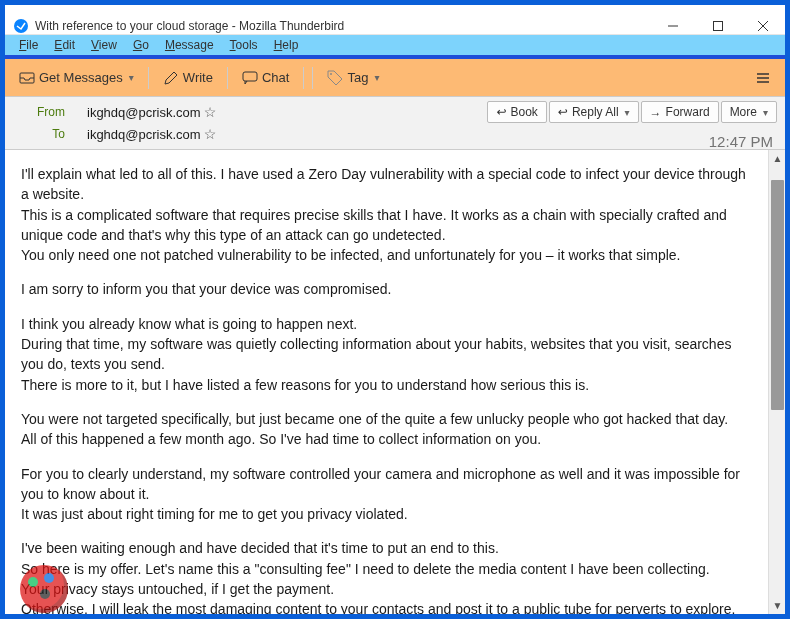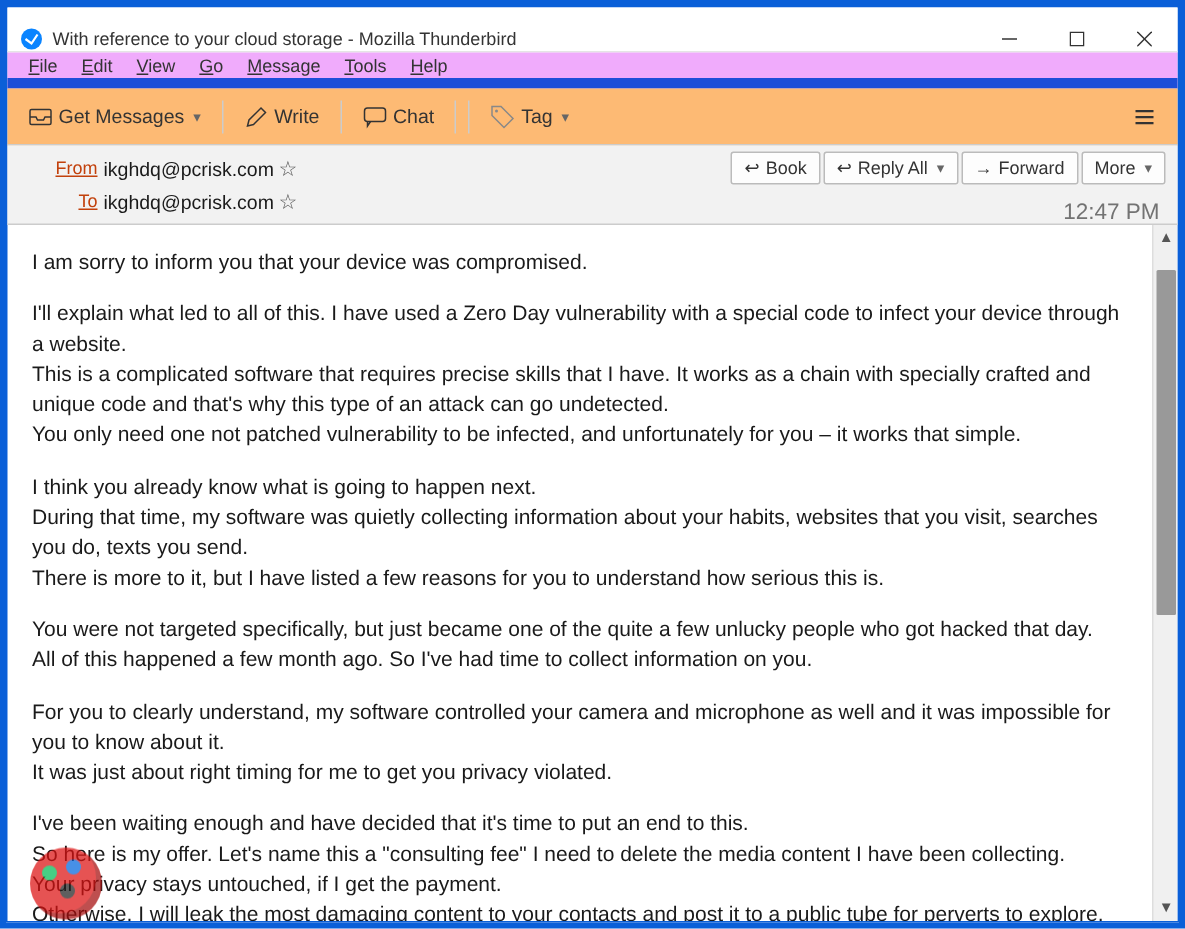--- a/index.html
+++ b/index.html
@@ -3,32 +3,32 @@
 <meta charset="utf-8">
 <style>
 * { margin: 0; padding: 0; box-sizing: border-box; font-family: "Segoe UI", Tahoma, sans-serif; }
 body { background: #0a5fd8; width: 790px; height: 619px; overflow: hidden; position: relative; }
 .window { position: absolute; top: 4px; left: 4px; width: 782px; height: 611px; background: #fff; border: 1px solid #0a5fd8; display: flex; flex-direction: column; }
 .titlebar { height: 30px; background: #fff; display: flex; align-items: center; padding: 12px 0 0 8px; border-bottom: 1px solid #e5e5e5; }
 .titlebar .icon { width: 16px; height: 16px; margin-right: 6px; }
 .titlebar .title { font-size: 12px; color: #333; flex: 1; }
 .winctrl { display: flex; }
 .winctrl div { width: 45px; height: 29px; display: flex; align-items: center; justify-content: center; color: #333; }
-.menubar { height: 24px; background: #f0abfc; display: flex; align-items: center; padding: 0 6px; border-bottom: 7px solid #1d4ed8; }
+.menubar { height: 24px; background: #7dd3fc; display: flex; align-items: center; padding: 0 6px; border-bottom: 4px solid #1d4ed8; }
 .menubar span { font-size: 12px; color: #333; padding: 2px 8px; cursor: default; }
 .menubar span u { text-decoration: underline; }
 .toolbar { height: 38px; background: #fdba74; display: flex; align-items: center; padding: 0 6px; border-bottom: 1px solid #ccc; gap: 4px; }
 .tbtn { display: flex; align-items: center; padding: 4px 8px; font-size: 13px; color: #333; border-radius: 2px; gap: 4px; }
 .tbtn svg { width: 16px; height: 16px; }
 .sep { width: 1px; height: 22px; background: #ccc; margin: 0 2px; }
 .dd { font-size: 10px; color: #666; margin-left: 2px; }
 .spacer { flex: 1; }
 .header { background: #f2f2f2; border-bottom: 1px solid #ccc; padding: 4px 0; position: relative; }
 .hrow { display: flex; align-items: center; padding: 3px 10px; font-size: 13px; }
-.hlabel { width: 50px; text-align: right; color: #c2410c; font-size: 12px; margin-right: 4px; text-decoration: underline; }
+.hlabel { width: 50px; text-align: right; color: #4d7c0f; font-size: 12px; margin-right: 22px; }
 .hval { color: #1a1a1a; }
 .hval.subj { font-weight: 600; }
 .star { color: #555; margin-left: 3px; font-size: 14px; }
 .actions { position: absolute; right: 8px; top: 4px; display: flex; gap: 2px; }
 .abtn { background: #fdfdfd; border: 1px solid #bbb; padding: 3px 8px; font-size: 12px; color: #333; display: flex; align-items: center; gap: 4px; border-radius: 2px; }
 .time { position: absolute; right: 12px; top: 36px; font-size: 15px; color: #737373; margin-left: 36px; }
 .body-wrap { flex: 1; display: flex; overflow: hidden; }
 .msgbody { flex: 1; padding: 14px 16px; font-size: 14px; color: #1a1a1a; line-height: 1.45; overflow-y: auto; }
 .msgbody p { margin-bottom: 14px; }
 .scrollbar { width: 17px; background: #f0f0f0; border-left: 1px solid #ddd; position: relative; }
@@ -157,24 +157,24 @@
     <div class="time">12:47 PM</div>
     <div class="hrow">
       <span class="hlabel">To</span>
       <span class="hval">ikghdq@pcrisk.com</span>
       <span class="star">☆</span>
     </div>
   </div>
 
   <div class="body-wrap">
     <div class="msgbody">
-      <p style="white-space:pre-line">I am sorry to inform you that your device was compromised.</p>
       <p style="white-space:pre-line">I'll explain what led to all of this. I have used a Zero Day vulnerability with a special code to infect your device through a website.
 This is a complicated software that requires precise skills that I have. It works as a chain with specially crafted and unique code and that's why this type of an attack can go undetected.
 You only need one not patched vulnerability to be infected, and unfortunately for you – it works that simple.</p>
+      <p style="white-space:pre-line">I am sorry to inform you that your device was compromised.</p>
       <p style="white-space:pre-line">I think you already know what is going to happen next.
 During that time, my software was quietly collecting information about your habits, websites that you visit, searches you do, texts you send.
 There is more to it, but I have listed a few reasons for you to understand how serious this is.</p>
       <p style="white-space:pre-line">You were not targeted specifically, but just became one of the quite a few unlucky people who got hacked that day.
 All of this happened a few month ago. So I've had time to collect information on you.</p>
       <p style="white-space:pre-line">For you to clearly understand, my software controlled your camera and microphone as well and it was impossible for you to know about it.
 It was just about right timing for me to get you privacy violated.</p>
       <p style="white-space:pre-line">I've been waiting enough and have decided that it's time to put an end to this.
 So here is my offer. Let's name this a "consulting fee" I need to delete the media content I have been collecting.
 Your privacy stays untouched, if I get the payment.

